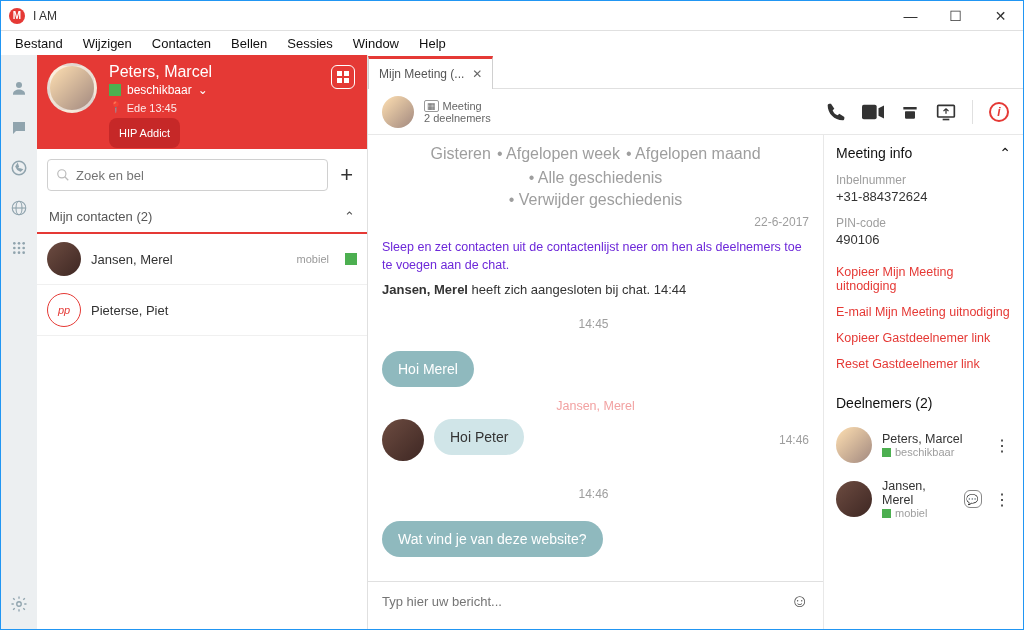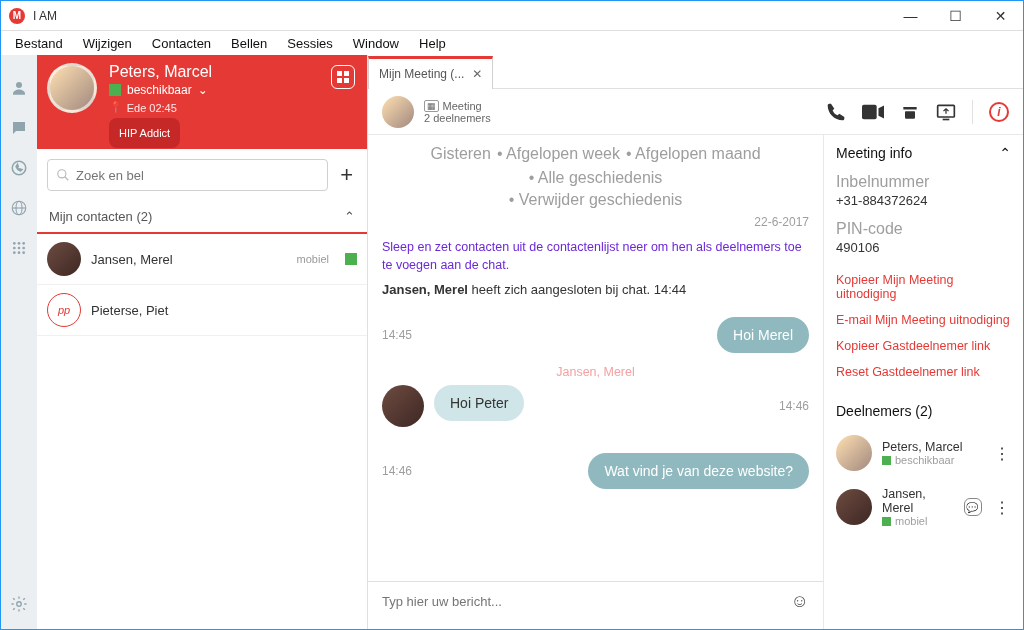--- a/index.html
+++ b/index.html
@@ -67,37 +67,37 @@
 
     .chat-body { flex: 1; display: flex; min-height: 0; }
     .chat-col { flex: 1; display: flex; flex-direction: column; padding: 8px 14px; overflow: hidden; }
     .history-row { display:flex; justify-content:center; gap:6px; font-size:16px; color:#9e9e9e; flex-wrap: wrap; padding: 2px 0;}
     .history-row span.dot::before{ content:"• "; }
     .datecenter{ text-align:right; color:#9e9e9e; font-size:12px; margin:4px 0;}
     .instruction{ font-size:12.5px; color:#6d28d9; margin:6px 0 8px; line-height:1.4;}
     .joinline{ font-size:13px; color:#333; margin-bottom:14px;}
     .joinline .bold{font-weight:600;}
     .msg-row{ display:flex; align-items:flex-start; margin:6px 0; gap:10px;}
-    .msg-row.right{ justify-content:flex-start;}
+    .msg-row.right{ justify-content:flex-start;flex-direction:column;}
     .msg-row .ts{ font-size:12px; color:#9e9e9e; }
     .msg-row.right .ts{ align-self:center; margin-right:4px;}
     .msg-row.left .ts{ align-self:center; margin-left:auto;}
     .bubble{ background:#8FB9BE; color:#fff; padding:10px 16px; border-radius:20px; font-size:14px; max-width:260px;}
     .bubble.light{ background:#D0E5E8; color:#333;}
     .sender-name{ text-align:center; font-size:12.5px; color:#f2a2a2; margin-top:6px;}
     .chat-col .cav{ width:42px; height:42px; border-radius:50%; background: linear-gradient(135deg,#6d4c41,#3e2723); }
 
     .inputbar { height: 40px; border-top: 1px solid #e0e0e0; display: flex; align-items: center; padding: 0 14px; }
     .inputbar input{ flex:1; border:none; outline:none; font-size:13px; color:#999; background: transparent;}
     .inputbar .emoji{ color:#555; font-size:18px;}
 
     
     .infopanel { width: 200px; border-left: 1px solid #e8e8e8; padding: 10px 12px; display:flex; flex-direction:column;}
     .ip-head { display:flex; justify-content:space-between; align-items:center; font-size:14px; color:#111; margin-bottom:12px; font-weight:500;}
-    .ip-label{ font-size:16px; color:#9e9e9e; margin-bottom:2px;}
+    .ip-label{ font-size:12px; color:#9e9e9e; margin-bottom:2px;}
     .ip-val{ font-size:13px; color:#333; margin-bottom:12px;}
     .ip-link{ font-size:12.5px; color:#E53935; margin:6px 0; cursor:pointer;}
     .ip-section{ font-size:14px; color:#111; margin-top:18px; margin-bottom:8px; font-weight:500;}
     .participant{ display:flex; align-items:center; gap:10px; margin:8px 0;}
     .participant .pav{ width:36px; height:36px; border-radius:50%; }
     .pav.p1{ background: linear-gradient(135deg,#ffe0b2,#a1887f);}
     .pav.p2{ background: linear-gradient(135deg,#6d4c41,#3e2723);}
     .participant .pinfo{ flex:1;}
     .participant .pname{ font-size:12.5px; color:#333;}
     .participant .pstat{ font-size:11px; color:#9e9e9e; display:flex; align-items:center; gap:4px;}
@@ -182,21 +182,21 @@
       <div class="avatar"></div>
       <div class="info">
         <div class="name">Peters, Marcel</div>
         <div class="status-row">
           <div class="sq-green"></div>
           <span>beschikbaar</span>
           <span>⌄</span>
         </div>
         <div class="location">
           <span>📍</span>
-          <span>Ede  02:45</span>
+          <span>Ede  13:45</span>
         </div>
         <span class="badge">HIP Addict</span>
       </div>
       <div class="gridicon">
         <svg width="12" height="12" viewBox="0 0 12 12" fill="#fff">
             <rect x="0" y="0" width="5" height="5"></rect>
             <rect x="7" y="0" width="5" height="5"></rect>
             <rect x="0" y="7" width="5" height="5"></rect>
             <rect x="7" y="7" width="5" height="5"></rect>
           </svg>

